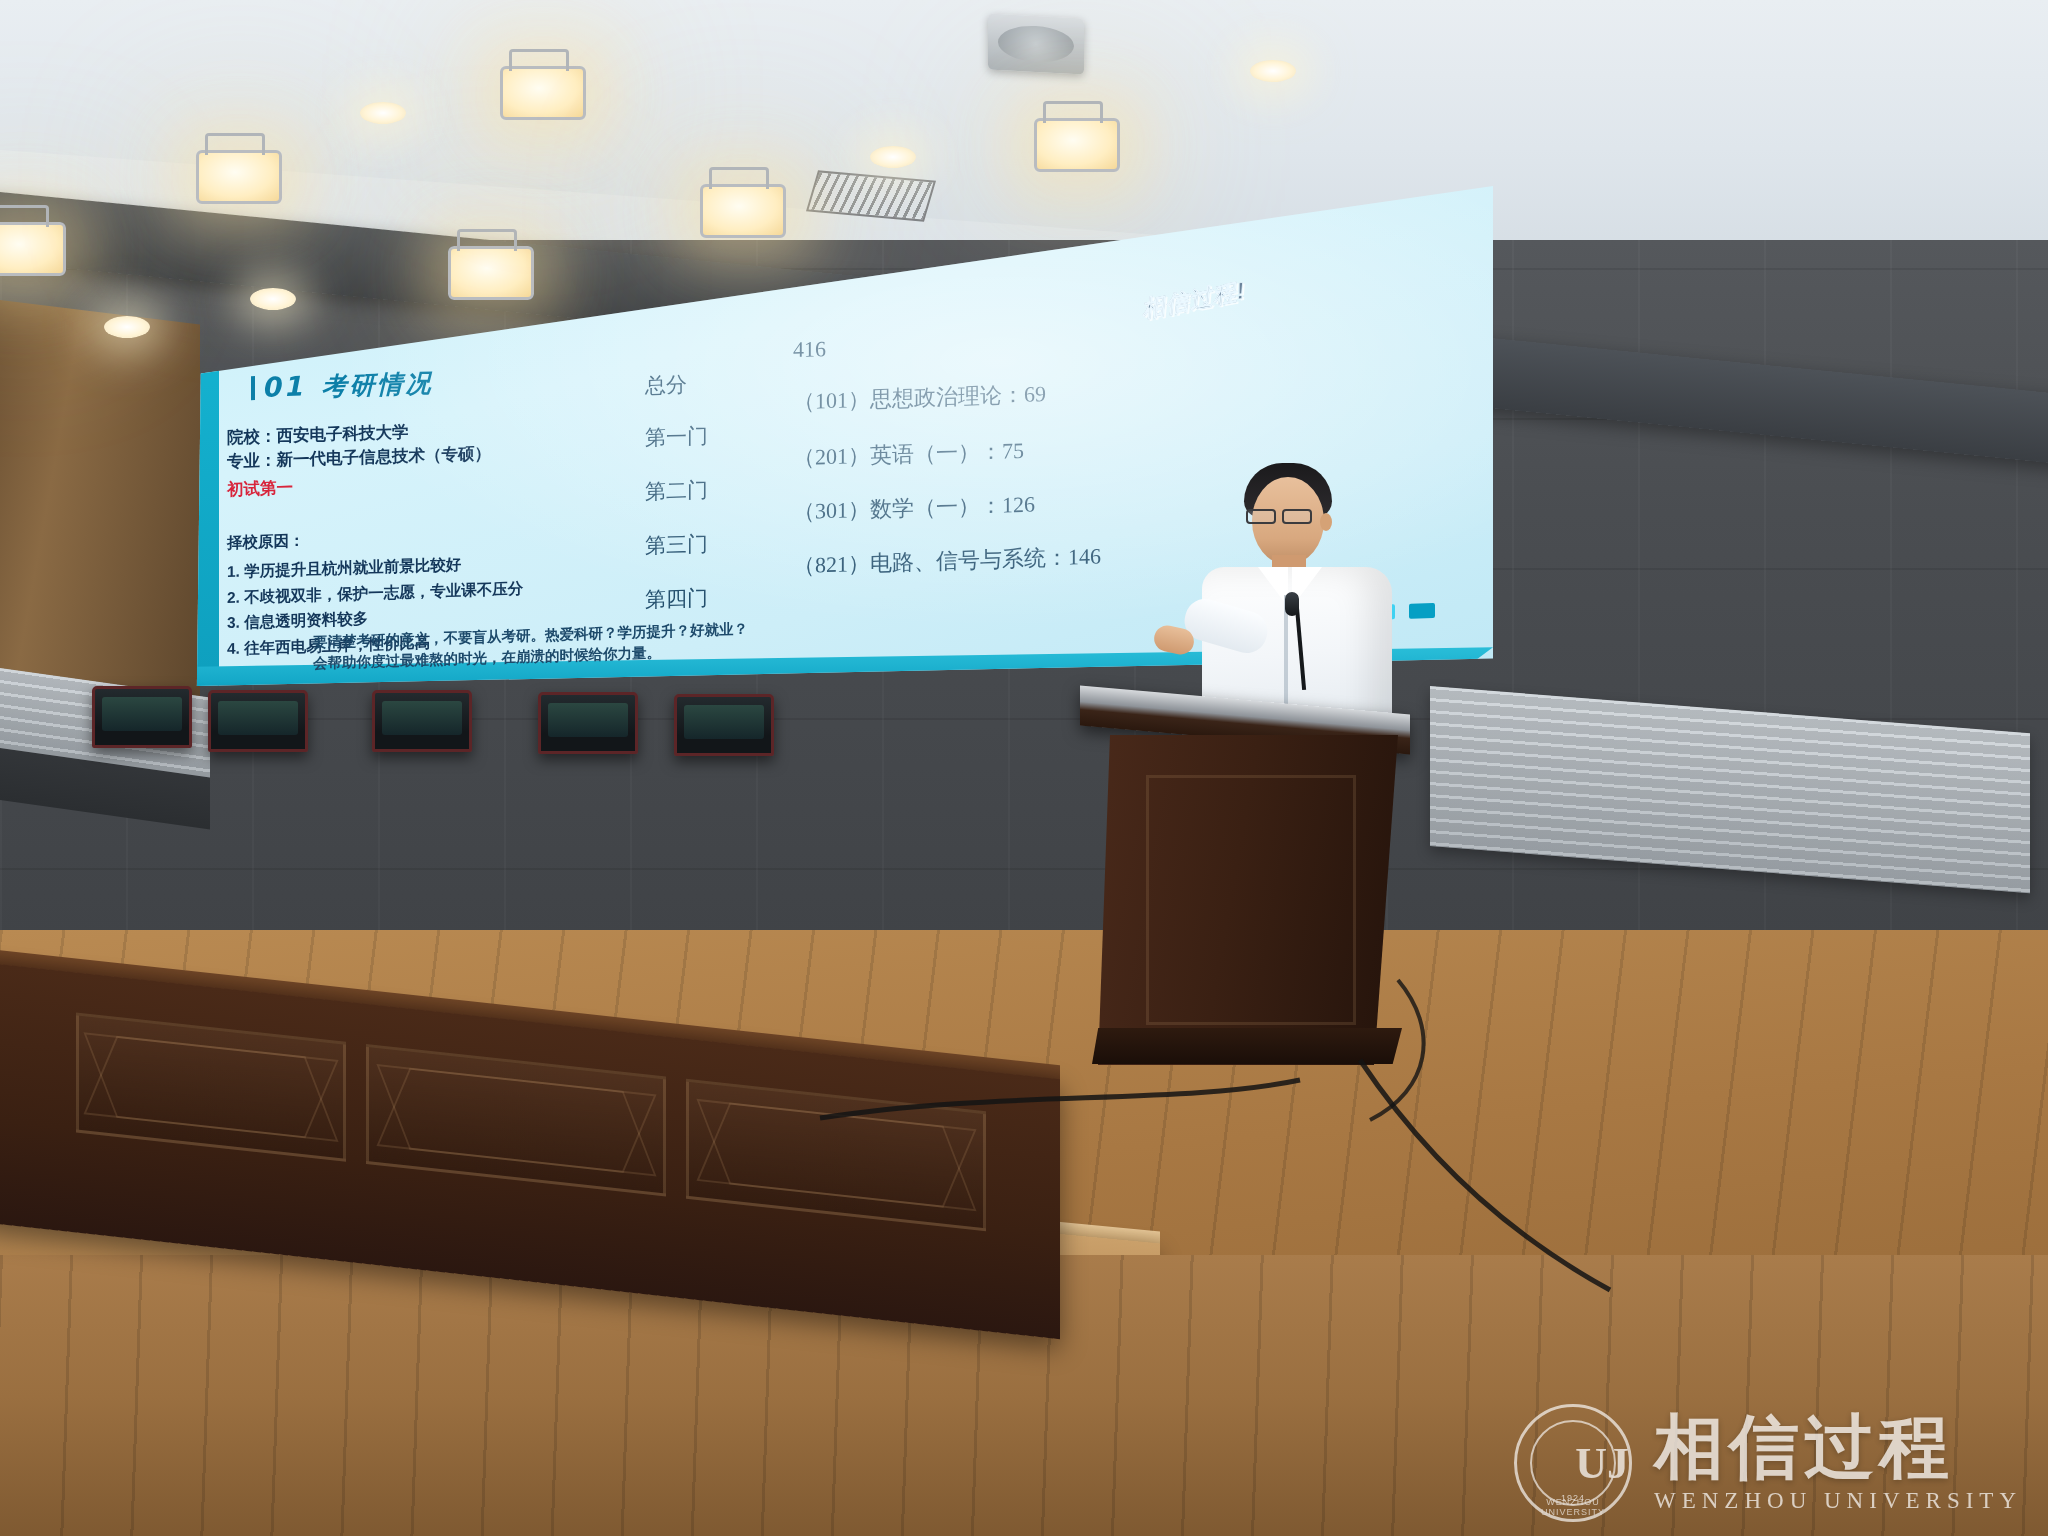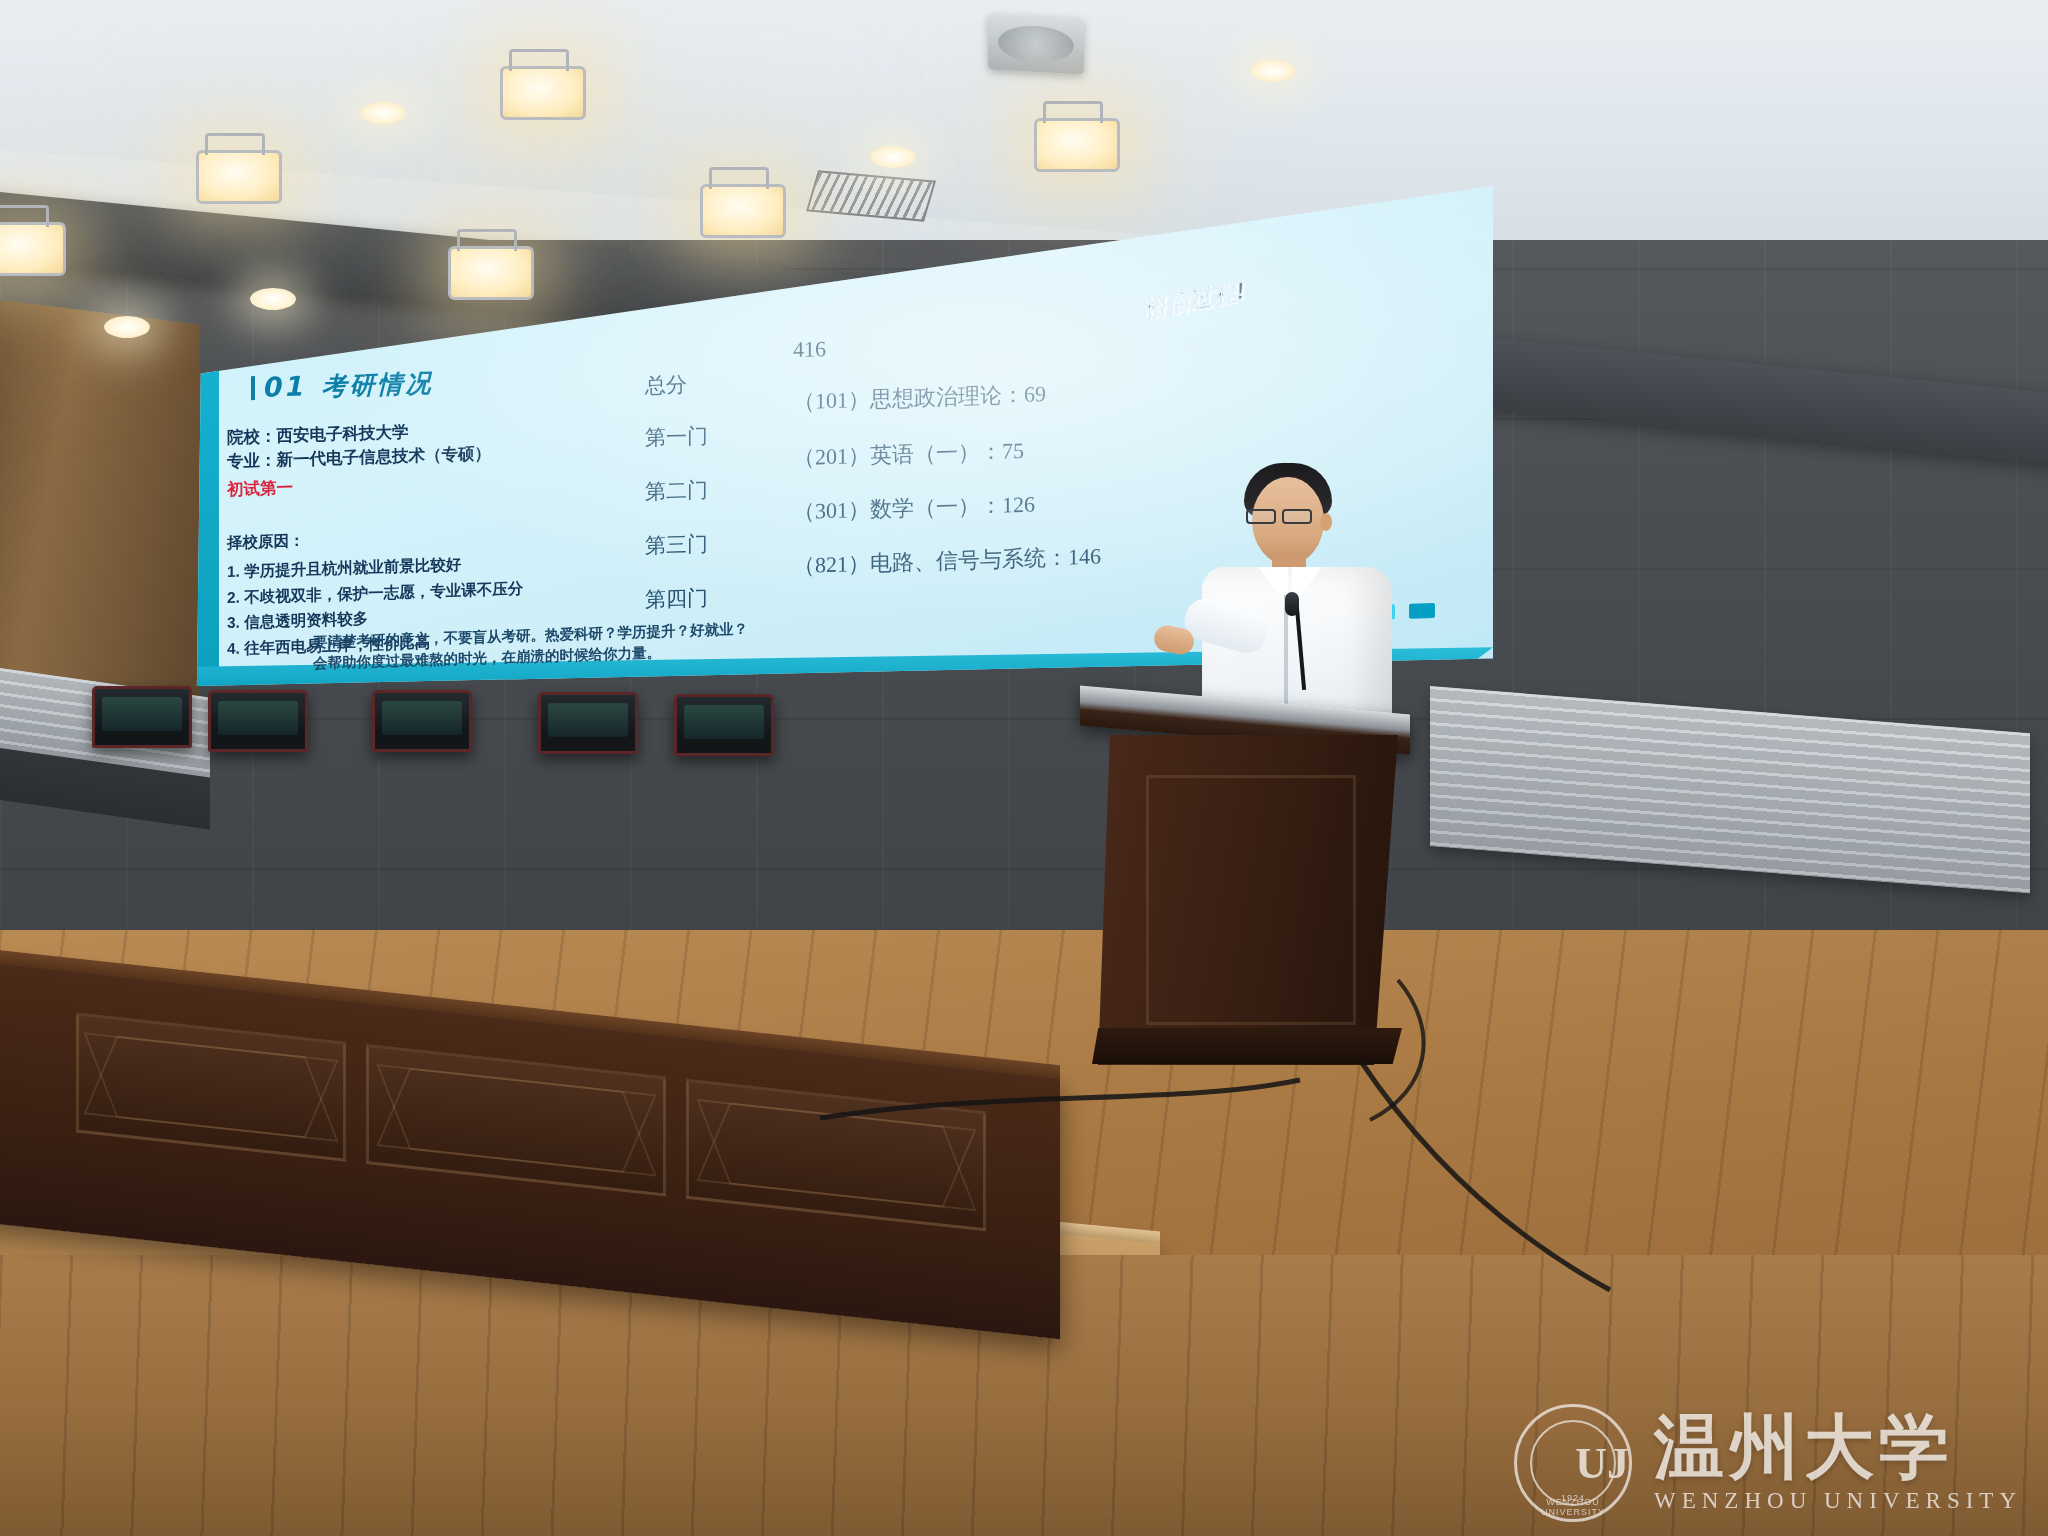--- a/index.html
+++ b/index.html
@@ -508,18 +508,18 @@
     <path d="M1398,980 C1440,1030 1430,1090 1370,1120" stroke="#141414" stroke-width="4" fill="none" opacity=".8"></path>
   </svg>
 
   <div class="wm">
     <div class="wm-seal">
       <span class="u">UJ</span>
       <span class="yr">1924</span>
       <span class="arc">WENZHOU UNIVERSITY</span>
     </div>
     <div class="wm-txt">
-      <div class="cn">温州大学</div>
+      <div class="cn">相信过程</div>
       <div class="en">WENZHOU UNIVERSITY</div>
     </div>
   </div>
 
 </div>
 
 </body></html>

